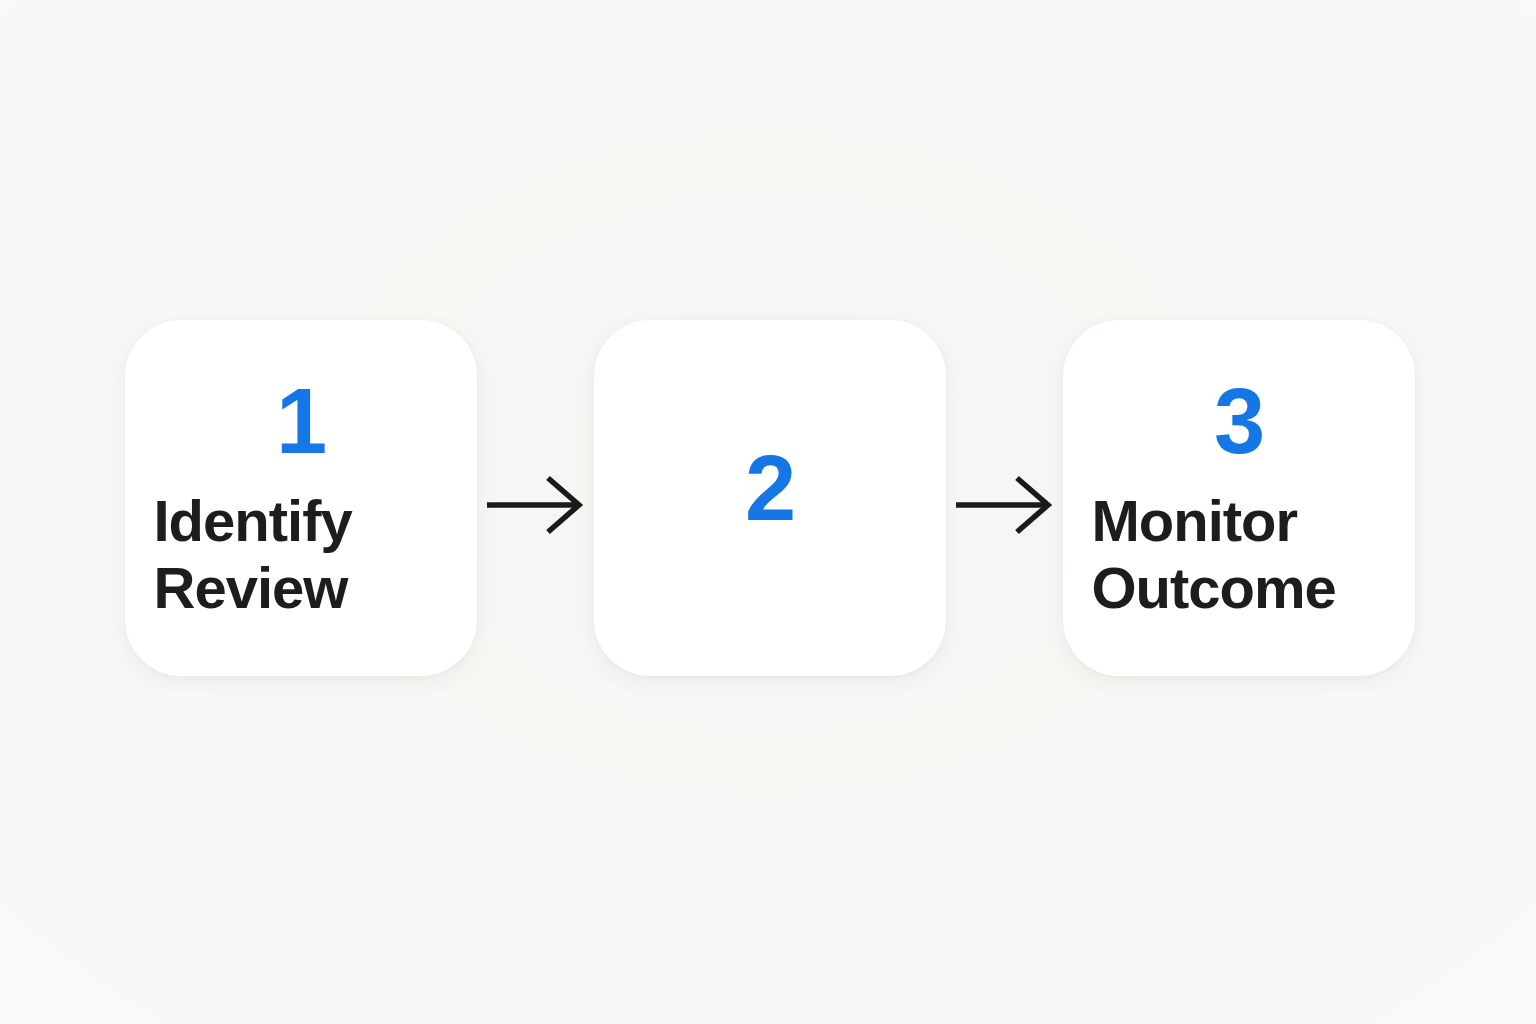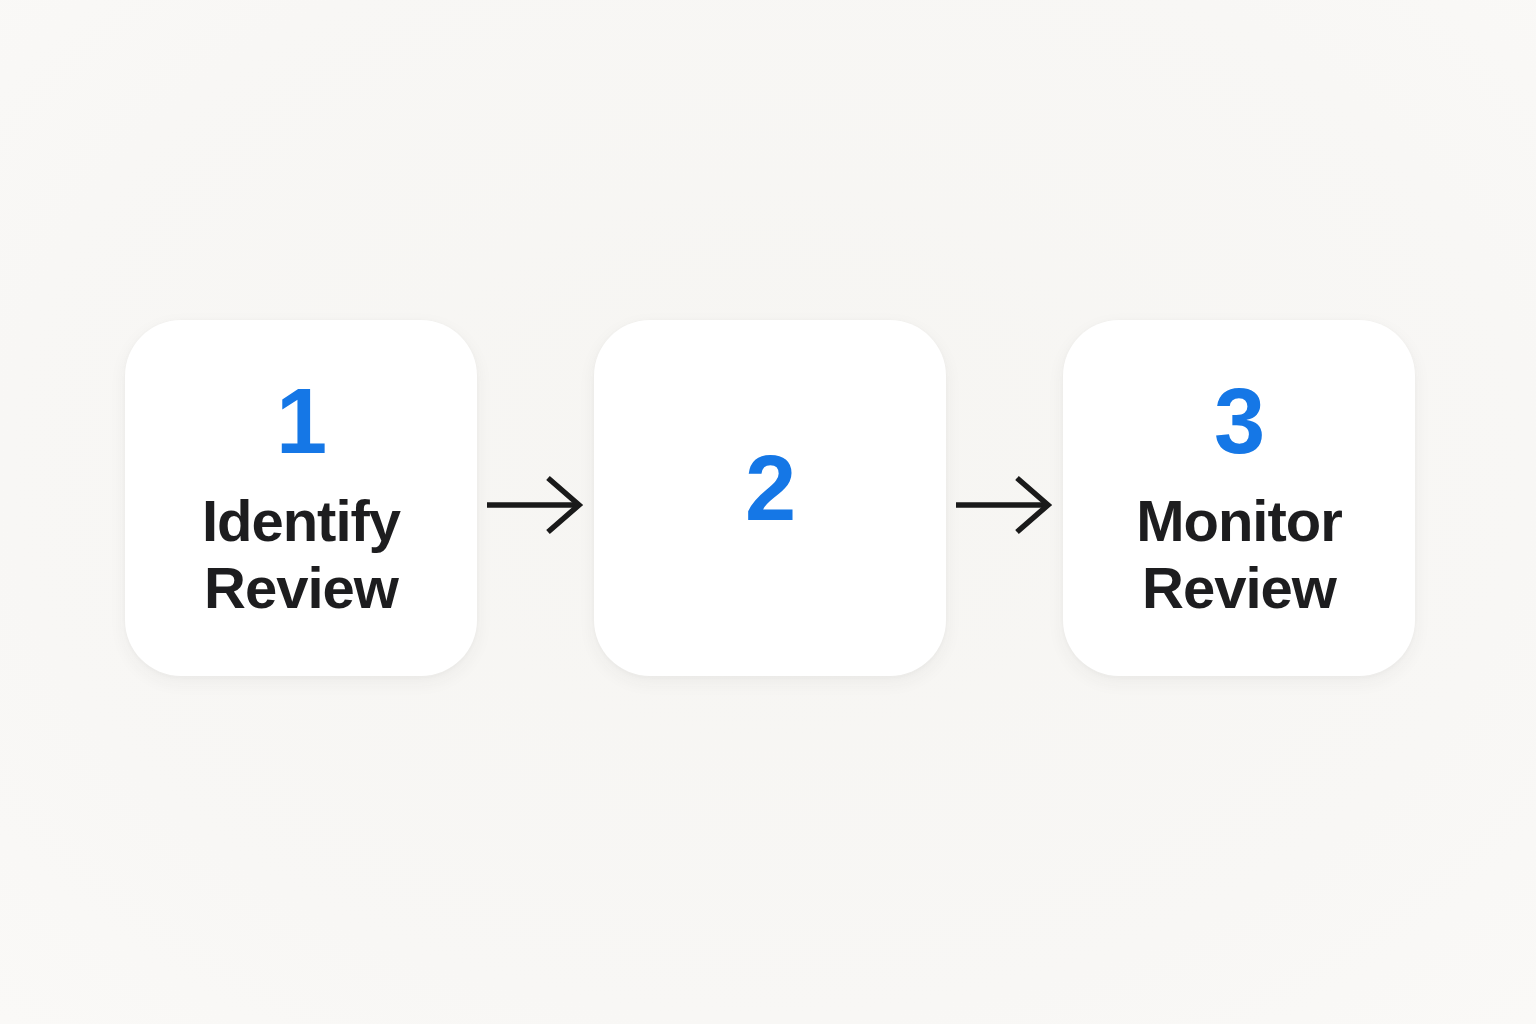--- a/index.html
+++ b/index.html
@@ -45,21 +45,20 @@
     color: #1577e6;
     letter-spacing: -1px;
     margin-bottom: 20px;
   }
   .step-label {
     font-size: 58px;
     font-weight: 700;
     line-height: 67px;
     color: #1d1d1f;
     letter-spacing: -1px;
-    text-align: center;
     max-width: 295px;
   }
   .arrow-slot {
     width: 117px;
     display: flex;
     align-items: center;
     justify-content: center;
     transform: translateY(7px);
   }
   .arrow-slot svg {
@@ -90,17 +89,17 @@
 
     <div class="arrow-slot">
       <svg width="100" height="64" viewBox="0 0 100 64" fill="none">
         <path d="M1 32 H91" stroke="#1a1a1a" stroke-width="5.5"></path>
         <path d="M62 5 L93 32 L62 59" stroke="#1a1a1a" stroke-width="5.5" stroke-linejoin="miter" fill="none"></path>
       </svg>
     </div>
 
     <div class="step-card">
       <div class="step-number">3</div>
-      <div class="step-label">Monitor Review</div>
+      <div class="step-label">Monitor Outcome</div>
     </div>
 
   </div>
 </div>
 
 </body></html>

